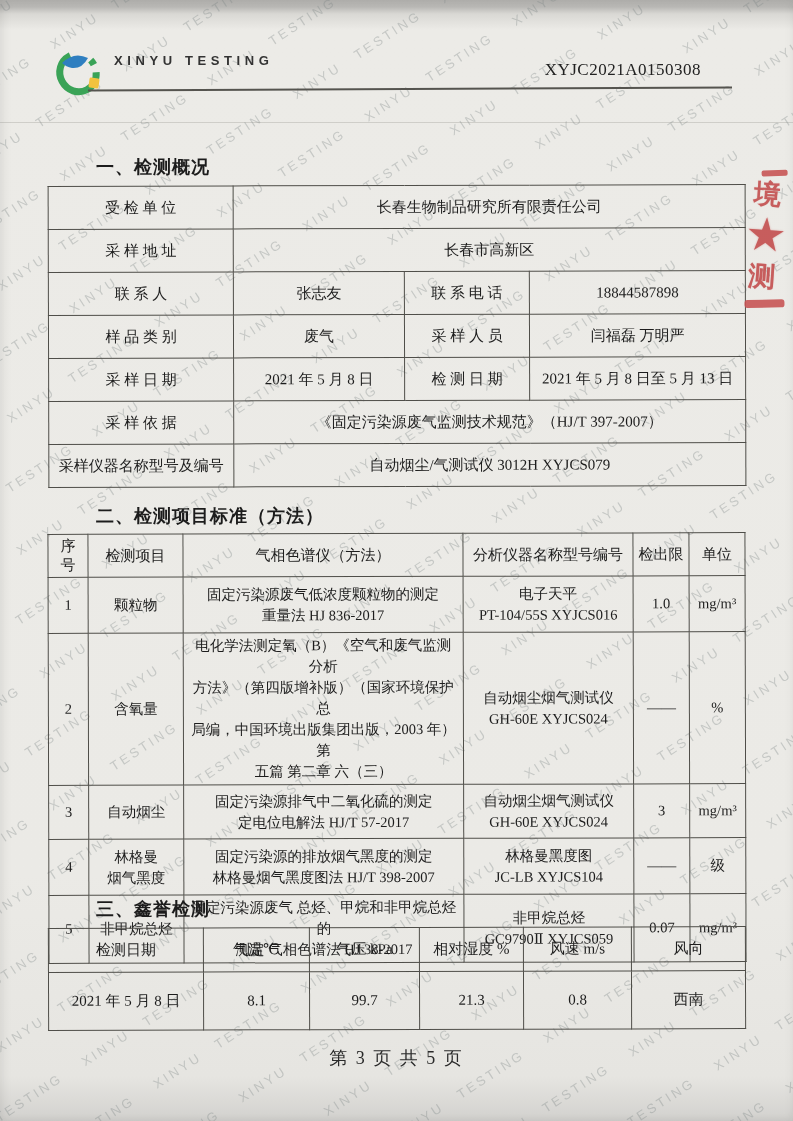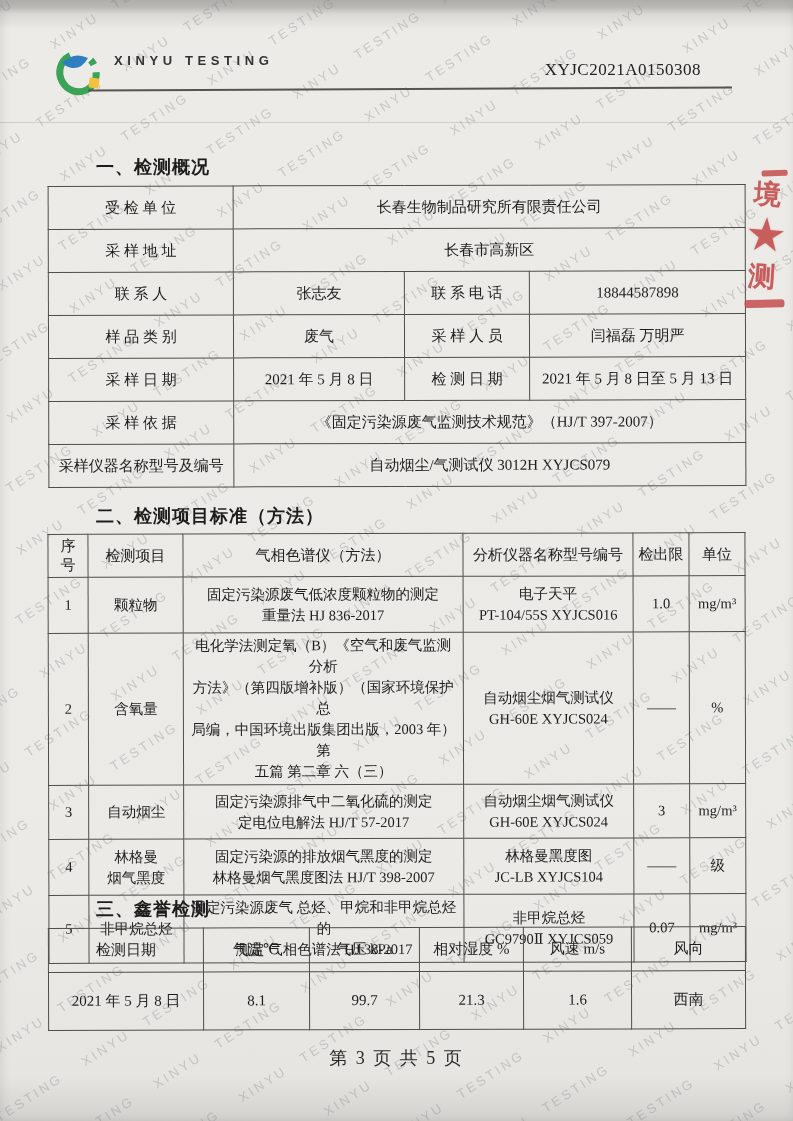--- a/index.html
+++ b/index.html
@@ -293,21 +293,21 @@
       <th>气压 kPa</th>
       <th>相对湿度 %</th>
       <th>风速 m/s</th>
       <th>风向</th>
     </tr>
     <tr class="drow">
       <td>2021 年 5 月 8 日</td>
       <td>8.1</td>
       <td>99.7</td>
       <td>21.3</td>
-      <td>1.6</td>
+      <td>0.8</td>
       <td>西南</td>
     </tr>
   </tbody>
     </table>
 
   <div class="footer">第 3 页 共 5 页</div>
 
 </div>
 
 </body></html>

